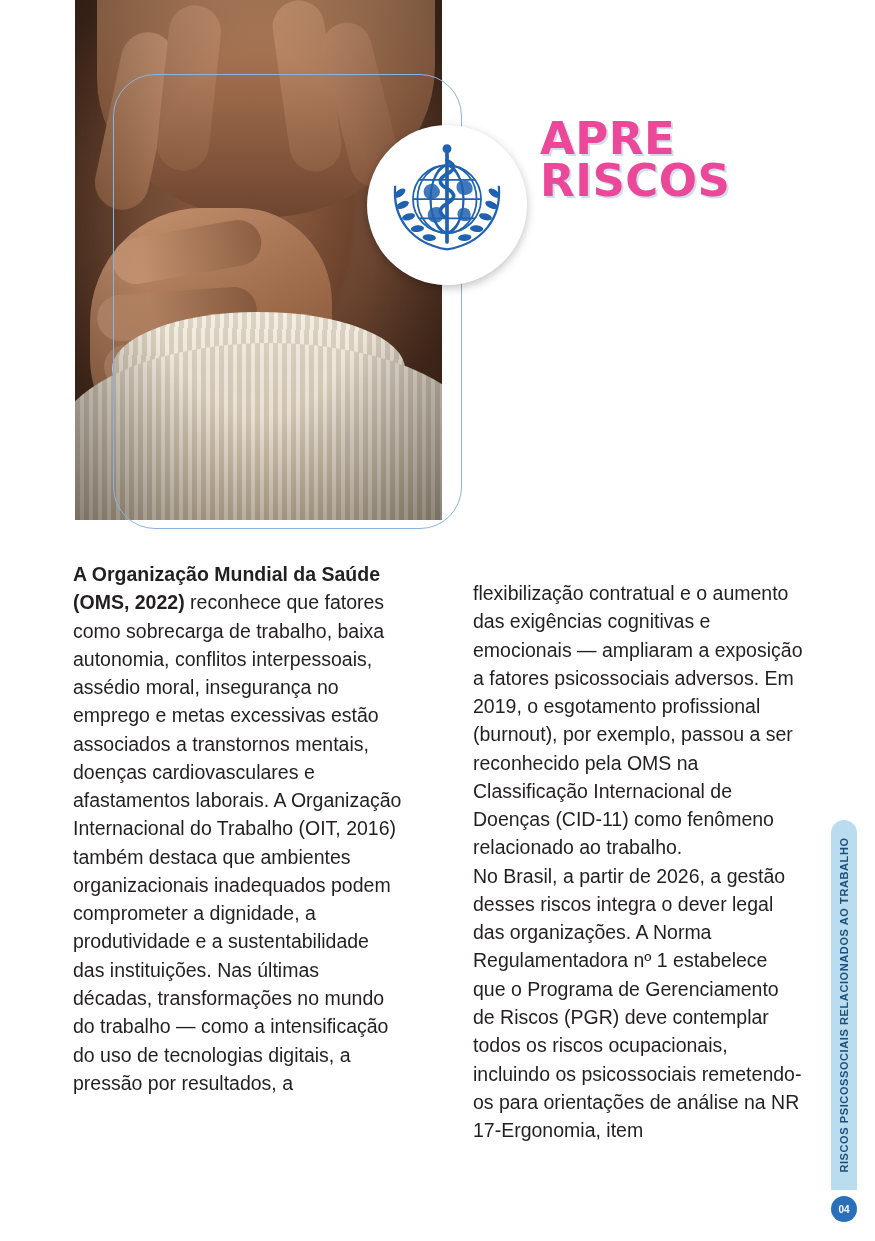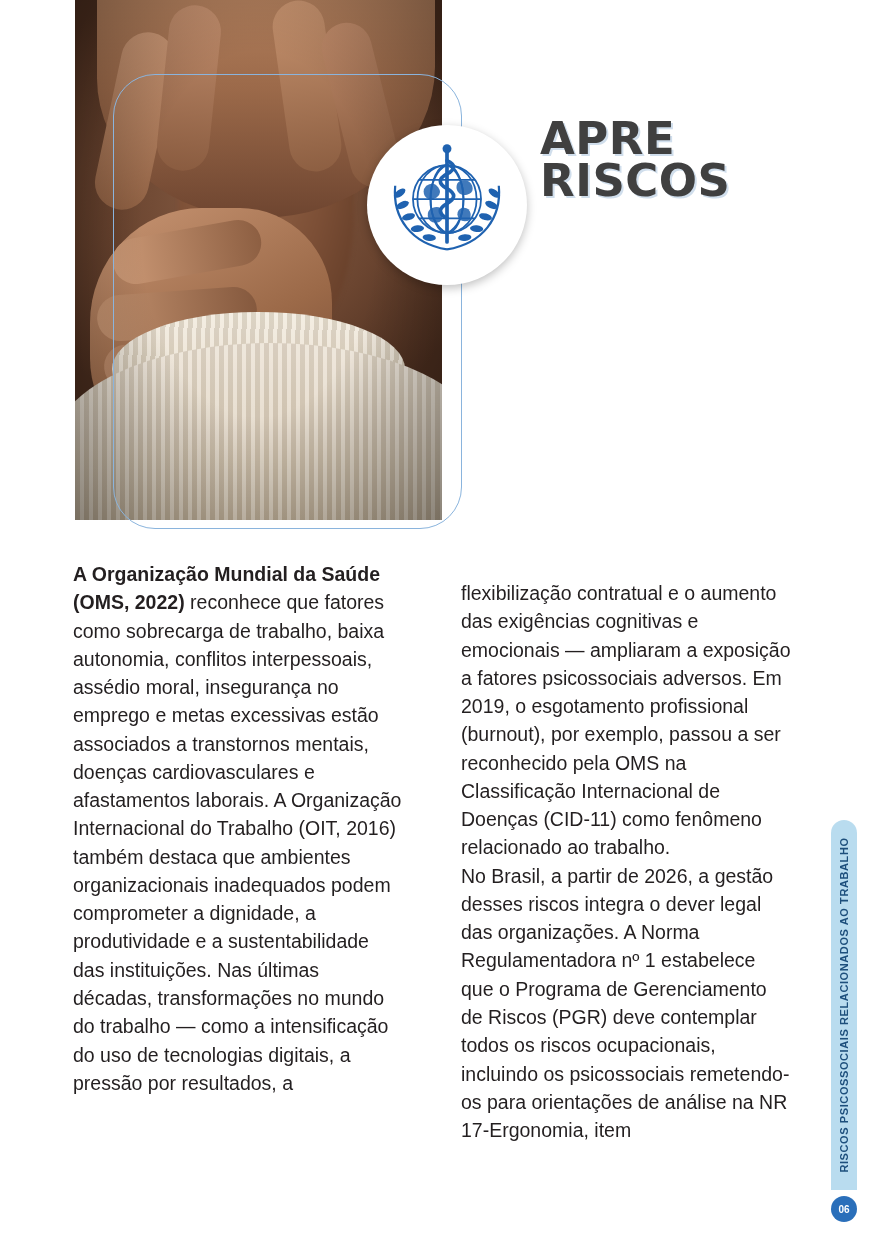--- a/index.html
+++ b/index.html
@@ -155,32 +155,32 @@
   
   .hero-title {
     position: absolute;
     left: 540px; top: 118px;
     width: 300px;
     font-family: "DejaVu Sans", sans-serif;
     font-weight: 700;
     font-size: 45px;
     line-height: .93;
     letter-spacing: .5px;
-    color: #404040;
+    color: #ec4899;
     text-shadow: 2px 2px 0 rgba(120,160,200,.35);
   }
   .hero-title span { display: block; }
 
   
   .columns {
     position: absolute;
     left: 0; top: 560px;
     width: 875px;
     display: flex;
-    gap: 0;
+    gap: 12px;
   }
   .col {
     width: 330px;
     font-size: 19.5px;
     line-height: 1.45;
     color: #231f20;
   }
   .col p { margin: 0; }
   .col-left  { margin-left: 73px; }
   .col-right { margin-left: 58px; margin-top: 19px; }
@@ -303,13 +303,13 @@
   <div class="col col-right">
     <p>flexibilização contratual e o aumento das exigências cognitivas e emocionais — ampliaram a exposição a fatores psicossociais adversos. Em 2019, o esgotamento profissional (burnout), por exemplo, passou a ser reconhecido pela OMS na Classificação Internacional de Doenças (CID-11) como fenômeno relacionado ao trabalho.</p>
     <p>No Brasil, a partir de 2026, a gestão desses riscos integra o dever legal das organizações. A Norma Regulamentadora nº 1 estabelece que o Programa de Gerenciamento de Riscos (PGR) deve contemplar todos os riscos ocupacionais, incluindo os psicossociais remetendo-os para orientações de análise na NR 17-Ergonomia, item</p>
   </div>
 </div>
 
 <div class="side-tab">
   <div class="side-text">RISCOS PSICOSSOCIAIS RELACIONADOS AO TRABALHO</div>
 </div>
 
-<div class="page-num">06</div>
+<div class="page-num">04</div>
 
 </body></html>

